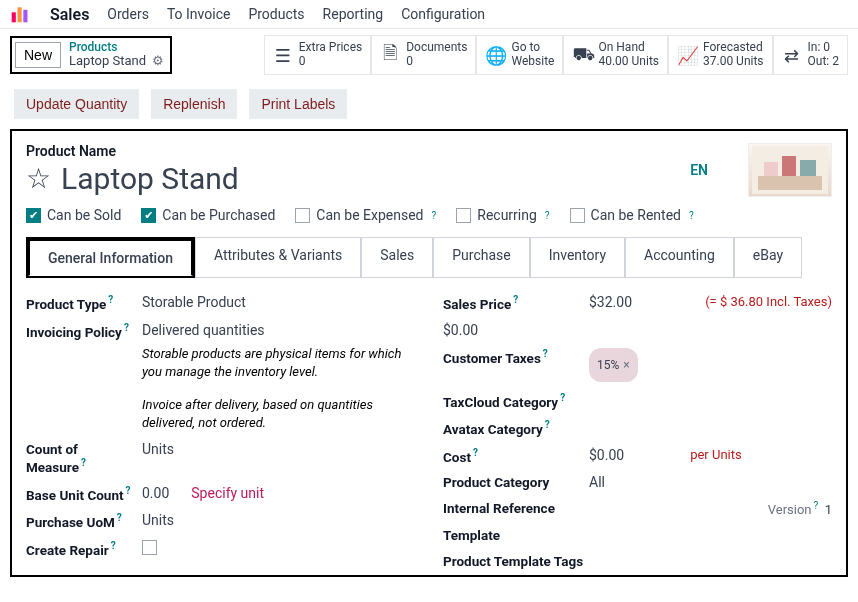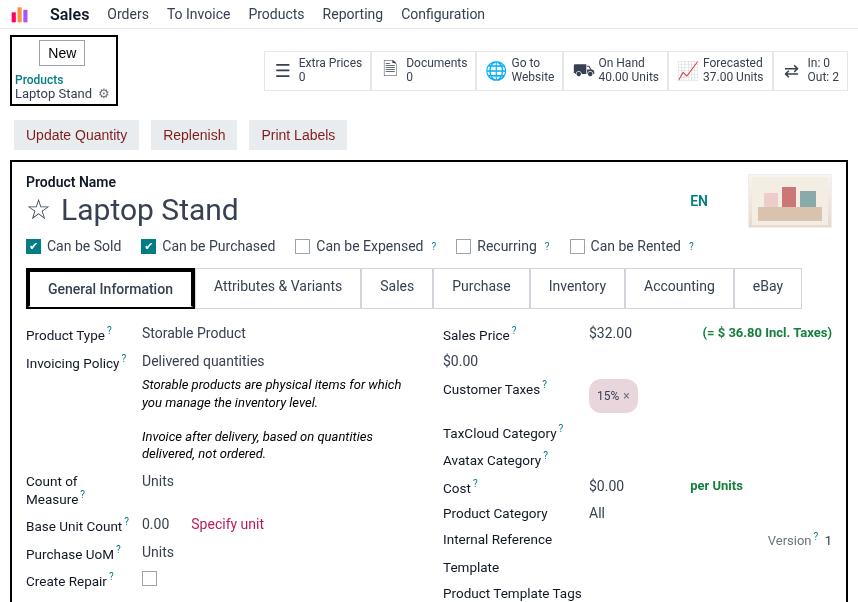--- a/index.html
+++ b/index.html
@@ -5,21 +5,21 @@
   * { box-sizing: border-box; margin: 0; padding: 0; }
   body { font-family: -apple-system, BlinkMacSystemFont, "Segoe UI", Roboto, sans-serif; font-size: 13px; color: #374151; background: #fff; width: 858px; }
   
   .topnav { display: flex; align-items: center; border-bottom: 1px solid #e5e7eb; padding: 4px 10px; gap: 18px;}
   .logo { width: 20px; height: 20px; margin-right: 2px; display: inline-block; }
   .logo svg { width:100%; height:100%; }
   .topnav a { color: #374151; text-decoration: none; cursor: pointer; font-size: 14px;}
   .topnav a:first-of-type { font-weight: 600; font-size: 16px; color:#111827;}
   
   .crumb-row { display: flex; align-items:center; padding: 6px 10px; }
-  .crumb-box { border: 2px solid #000; display: flex; align-items:center; padding: 3px 6px 3px 3px; gap: 8px; flex-direction: column;}
+  .crumb-box { border: 2px solid #000; display: flex; align-items:center; padding: 3px 6px 3px 3px; gap: 8px;}
   .newbtn { border:1px solid #9ca3af; background:#fff; padding: 4px 8px; font-size:14px; cursor:pointer;}
   .crumb-texts { display:flex; flex-direction:column; line-height:1.1;}
   .crumb-texts a { color:#017e84; font-size:12px; text-decoration:none; cursor:pointer; font-weight:500;}
   .crumb-texts .row2 { display:flex; align-items:center; gap:6px; color:#374151; font-size:13px;}
   .gear-icon { color:#6b7280; }
 
   .stat-strip { margin-left:auto; display:flex; gap:0px; }
   .stat-btn { display:flex; align-items:center; gap:6px; border:1px solid #e5e7eb; padding: 4px 8px; cursor:pointer; font-size:12px; color:#374151;}
   .stat-btn .icn{ font-size:18px; width:20px; text-align:center; color:#374151;}
   .stat-lines { display:flex; flex-direction:column; line-height:1.15;}
@@ -46,27 +46,27 @@
   .q { color:#017e84; font-size:10px; vertical-align:super; margin-left:2px; cursor:pointer;}
 
   .tabs-outer{ border:2px solid #000; display:inline-block;}
   .tabs { display:flex; }
   .tab { border:1px solid #d1d5db; padding:9px 18px; font-size:14px; cursor:pointer; color:#374151; background:#fff;}
   .tab.active { border:2px solid #000; border-bottom:1px solid #fff; position:relative; z-index:2; font-weight:500;}
 
   .fields { display:flex; gap:28px; margin-top:16px; padding-bottom:6px;}
   .col { flex:1; display:flex; flex-direction:column; gap:10px;}
   .field { display:flex; align-items:flex-start; gap:6px;}
-  .field .lbl { width:110px; font-size:13.5px; color:#111827; font-weight:400; flex-shrink:0;}
+  .field .lbl { width:110px; font-size:13.5px; color:#111827; font-weight:700; flex-shrink:0;}
   .field .val { font-size:14px; color:#374151; }
   .hint { font-style:italic; color:#000000; font-size:13px; margin-left:116px; margin-top:-4px; line-height:1.35;}
   .right .field .lbl { width:140px;}
   .tax-pill { background: #e9d6dd; color:#374151; border-radius:12px; padding:10px 8px; font-size:12px; display:inline-flex; align-items:center; gap:4px;}
   .tax-pill .x{ cursor:pointer; color:#6b7280; font-size:12px;}
-  .subtext { color:#15803d; font-size:13px; margin-left:8px;font-weight:bold;}
+  .subtext { color:#b91c1c; font-size:13px; margin-left:8px;}
   .version-lbl{ color:#6b7280; font-size:13px; margin-left:auto; }
   .cb-empty { width:15px; height:15px; border:1px solid #9ca3af; display:inline-block;}
   
 </style>
 </head>
 <body>
 
 <div class="topnav">
   <span class="logo">
     <svg viewBox="0 0 24 24">

